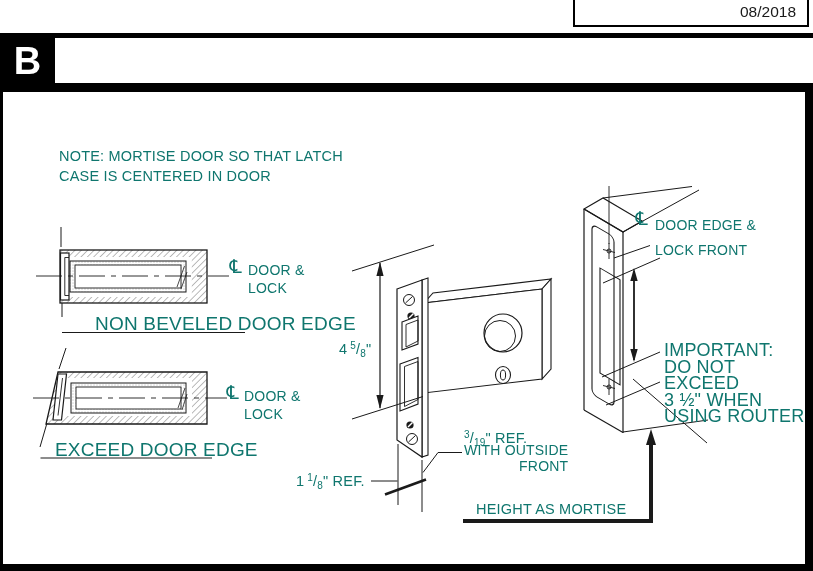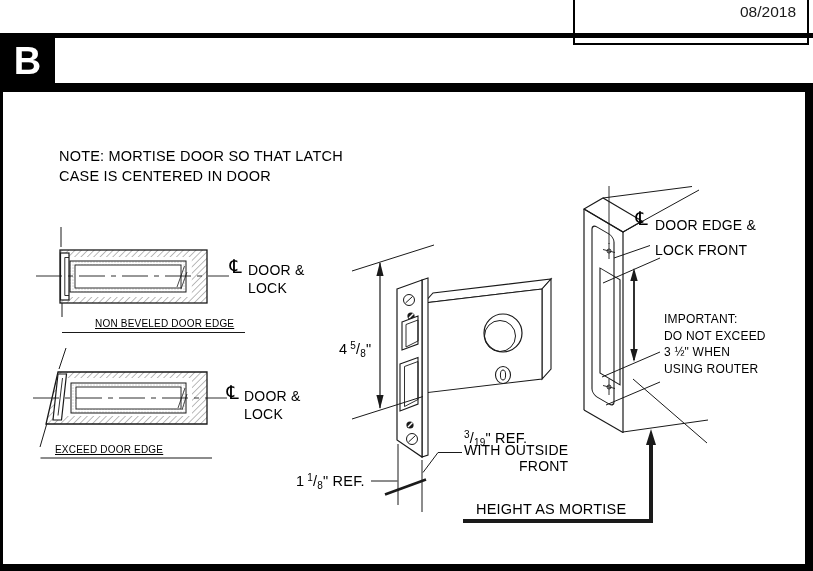--- a/index.html
+++ b/index.html
@@ -1,31 +1,31 @@
 <!DOCTYPE html>
 <html><head>
 <meta charset="utf-8">
 <style>
   html,body{margin:0;padding:0;background:#fff;}
   #page{position:relative;width:813px;height:571px;background:#ffffff;overflow:hidden;
         font-family:"Liberation Sans",sans-serif;color:#1a1a1a;}
   svg{position:absolute;left:0;top:0;z-index:1;}
-  .lbl{position:absolute;z-index:2;white-space:pre-line;color:#000000;line-height:18px;
+  .lbl{position:absolute;z-index:2;white-space:pre-line;color:#0f766e;line-height:18px;
        font-size:14px;letter-spacing:0.2px;}
   .note{font-size:14.5px;line-height:19.5px;}
-  .caption{font-size:10px;white-space:nowrap;text-decoration:underline;}
+  .caption{font-size:19px;white-space:nowrap;}
   .clsym{font-family:"DejaVu Sans",sans-serif;font-style:italic;font-size:19px;line-height:19px;}
   .decl{line-height:25px;}
-  .imp{font-size:12px;line-height:16.5px;}
+  .imp{font-size:18px;line-height:16.5px;margin-top:31px;}
   .dim{font-size:14.5px;white-space:nowrap;}
   .dim .whole{margin-right:3px;}
   .fr-n{font-size:10px;vertical-align:5px;}
   .fr-d{font-size:10px;vertical-align:-3px;}
   .bar{position:absolute;background:#000;z-index:3;}
-  #date-box{position:absolute;left:573px;top:0;width:236px;height:45px;z-index:3;
+  #date-box{position:absolute;left:573px;top:0;width:236px;height:27px;z-index:3;
             border-left:2px solid #000;border-right:2px solid #000;border-bottom:2px solid #000;
             box-sizing:border-box;text-align:right;padding:3px 11px 0 0;font-size:15.5px;}
   #b-box{position:absolute;left:0;top:33px;width:55px;height:50px;background:#000;z-index:4;
          color:#fff;font-size:38px;font-weight:700;text-align:center;line-height:56px;}
   #title{position:absolute;left:66px;top:44px;z-index:4;font-size:18px;font-weight:700;
          letter-spacing:-0.5px;white-space:nowrap;}
 </style>
 </head>
 <body>
 

